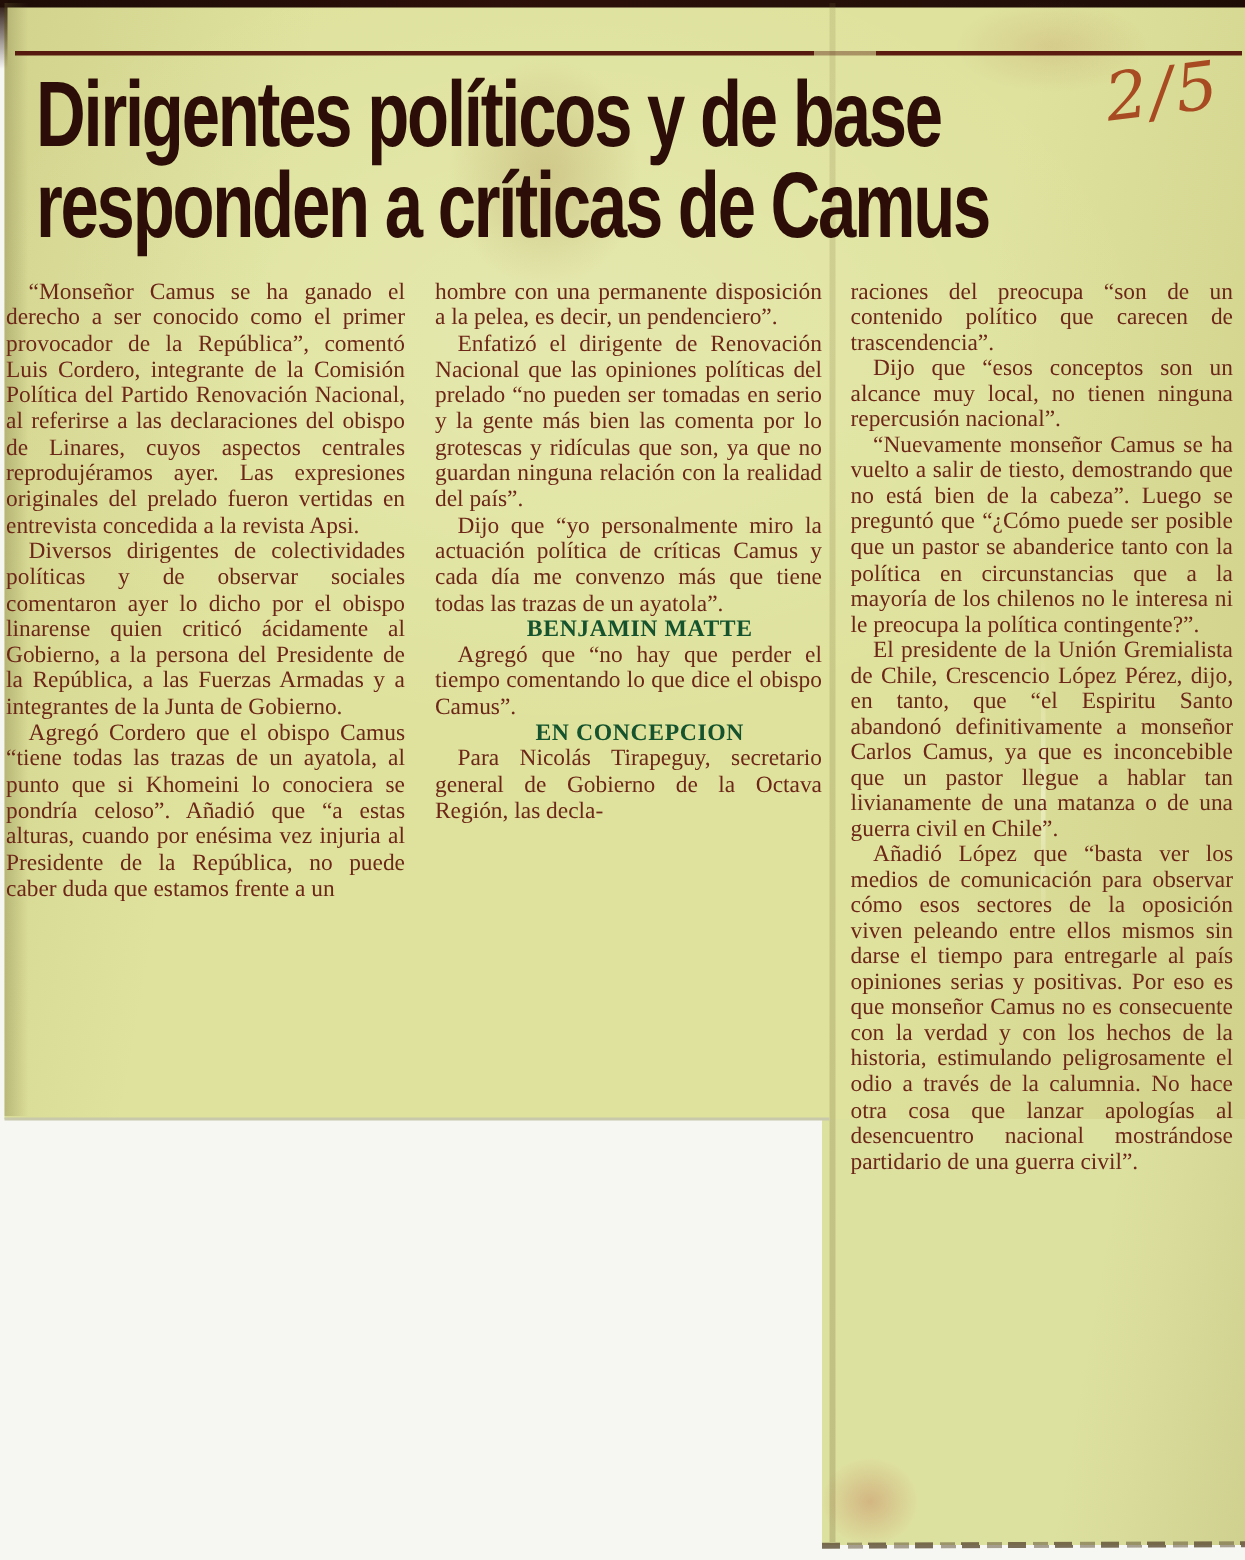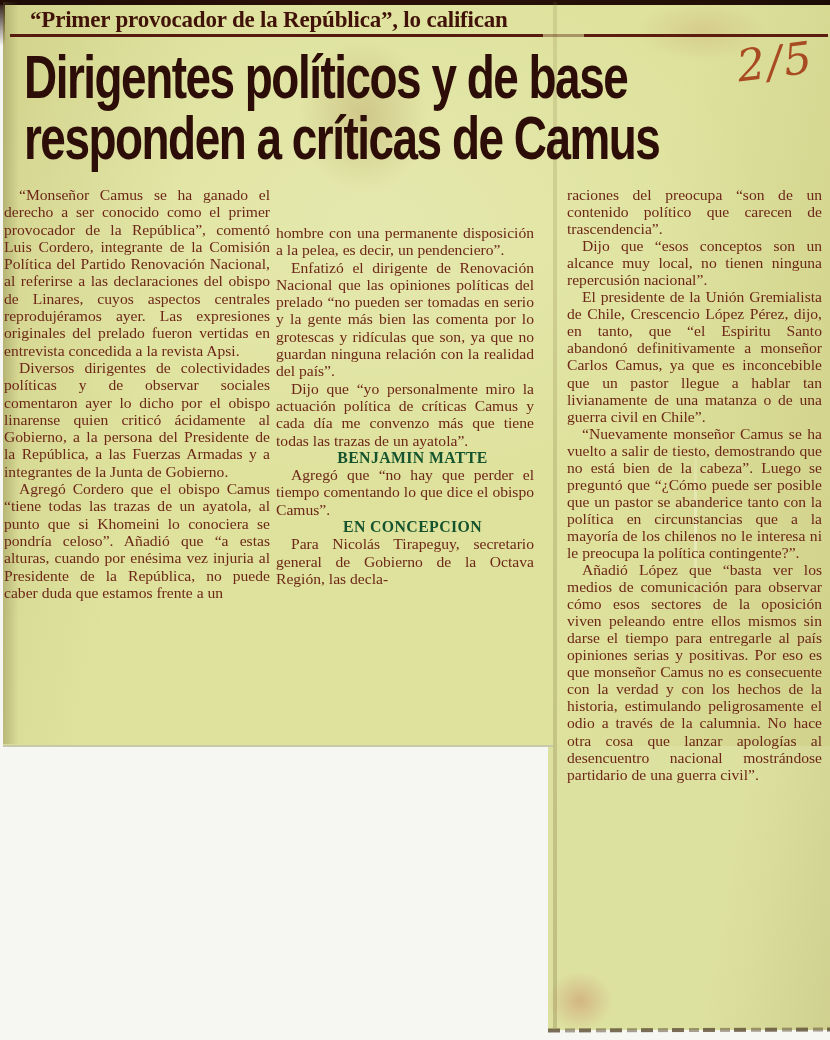--- a/index.html
+++ b/index.html
@@ -53,21 +53,21 @@
     transform:scaleX(0.74); transform-origin:left top; white-space:nowrap;
   }
   .hl-line { display:block; }
 
   .col {
     position:absolute; top:186px;
     color:#6d2718; font-size:15.6px; line-height:17.3px;
     text-align:justify; hyphens:auto; -webkit-hyphens:auto;
   }
   .col1 { left:4px;  width:266px; }
-  .col2 { left:276px; width:258px;margin-top:38px; }
+  .col2 { left:290px; width:258px; }
   .col3 { left:567px; width:255px; line-height:17.05px; height:842px; overflow:hidden; }
   .col p { margin:0; text-indent:15px; }
   .col p.cont { text-indent:0; }
   .subhead {
     margin:0; font-weight:bold; text-align:center; text-indent:0;
     color:#14532d; letter-spacing:0.4px; font-size:15.8px;
   }
 
   
   .overlay { position:absolute; pointer-events:none; }
@@ -102,21 +102,20 @@
   <div class="corner-sliver overlay"></div>
   <div class="vignette-left overlay"></div>
   <div class="seam overlay"></div>
   <div class="stain-headline overlay"></div>
   <div class="stain-topright overlay"></div>
   <div class="stain-strip-bottom overlay"></div>
   <div class="crease-strip overlay"></div>
   <div class="main-bottom-edge overlay"></div>
   <div class="strip-bottom-edge overlay"></div>
 
-  <div class="kicker">“Primer provocador de la República”, lo califican</div>
   <div class="rule"></div>
   <div class="handwriting">2/5</div>
 
   <h1 class="headline">
     <span class="hl-line">Dirigentes políticos y de base</span>
     <span class="hl-line">responden a críticas de Camus</span>
   </h1>
 
   <div class="col col1">
     <p>“Monseñor Camus se ha ganado el derecho a ser conocido como el primer provocador de la República”, comentó Luis Cordero, integrante de la Comisión Política del Partido Renovación Nacional, al referirse a las declaraciones del obispo de Linares, cuyos aspectos centrales reprodujéramos ayer. Las expresiones originales del prelado fueron vertidas en entrevista concedida a la revista Apsi.</p>
@@ -130,18 +129,18 @@
     <p>Dijo que “yo personalmente miro la actuación política de críticas Camus y cada día me convenzo más que tiene todas las trazas de un ayatola”.</p>
     <p class="subhead">BENJAMIN MATTE</p>
     <p>Agregó que “no hay que perder el tiempo comentando lo que dice el obispo Camus”.</p>
     <p class="subhead">EN CONCEPCION</p>
     <p>Para Nicolás Tirapeguy, secretario general de Gobierno de la Octava Región, las decla-</p>
   </div>
 
   <div class="col col3">
     <p class="cont">raciones del preocupa “son de un contenido político que carecen de trascendencia”.</p>
     <p>Dijo que “esos conceptos son un alcance muy local, no tienen ninguna repercusión nacional”.</p>
+    <p>“Nuevamente monseñor Camus se ha vuelto a salir de tiesto, demostrando que no está bien de la cabeza”. Luego se preguntó que “¿Cómo puede ser posible que un pastor se abanderice tanto con la política en circunstancias que a la mayoría de los chilenos no le interesa ni le preocupa la política contingente?”.</p>
     <p>El presidente de la Unión Gremialista de Chile, Crescencio López Pérez, dijo, en tanto, que “el Espiritu Santo abandonó definitivamente a monseñor Carlos Camus, ya que es inconcebible que un pastor llegue a hablar tan livianamente de una matanza o de una guerra civil en Chile”.</p>
-    <p>“Nuevamente monseñor Camus se ha vuelto a salir de tiesto, demostrando que no está bien de la cabeza”. Luego se preguntó que “¿Cómo puede ser posible que un pastor se abanderice tanto con la política en circunstancias que a la mayoría de los chilenos no le interesa ni le preocupa la política contingente?”.</p>
     <p>Añadió López que “basta ver los medios de comunicación para observar cómo esos sectores de la oposición viven peleando entre ellos mismos sin darse el tiempo para entregarle al país opiniones serias y positivas. Por eso es que monseñor Camus no es consecuente con la verdad y con los hechos de la historia, estimulando peligrosamente el odio a través de la calumnia. No hace otra cosa que lanzar apologías al desencuentro nacional mostrándose partidario de una guerra civil”.</p>
   </div>
 
 </div>
 
 </body></html>

